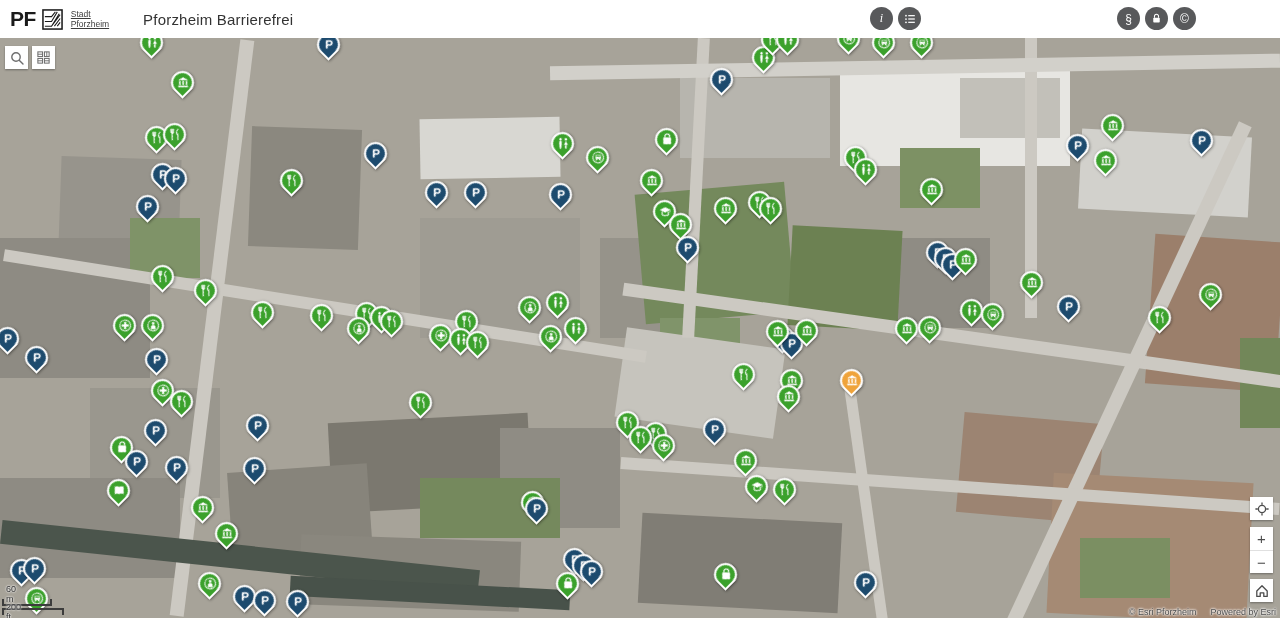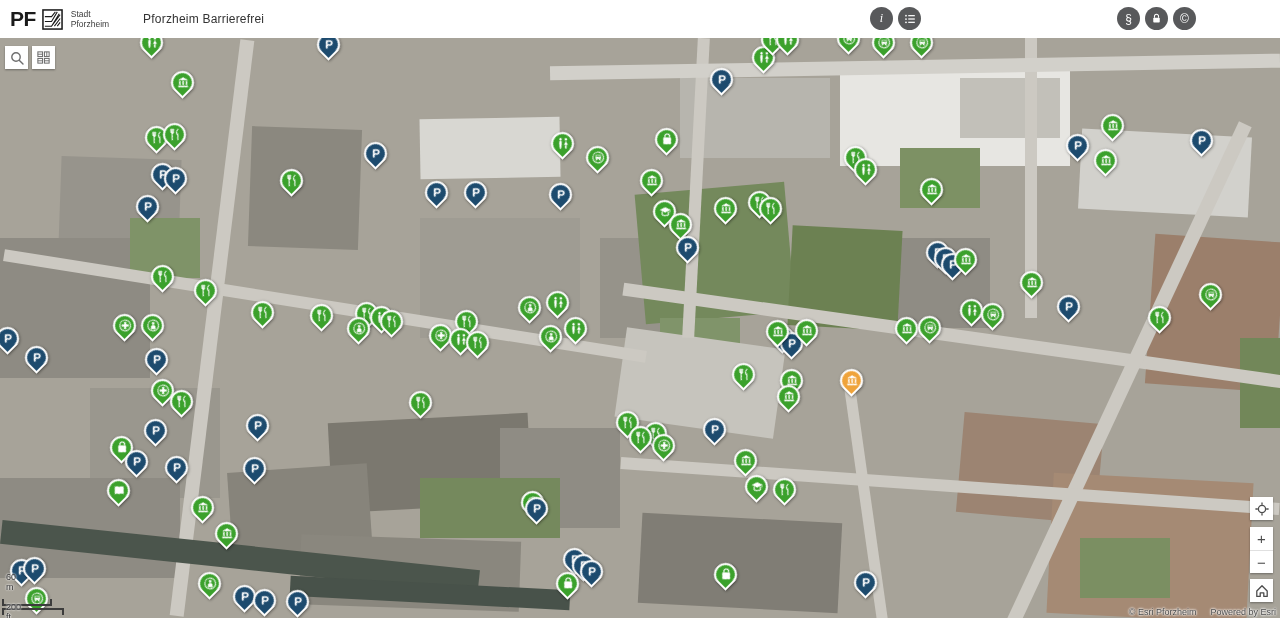--- a/index.html
+++ b/index.html
@@ -4,22 +4,22 @@
 <style>
   html,body{margin:0;padding:0;}
   body{width:1280px;height:618px;overflow:hidden;font-family:"Liberation Sans",sans-serif;background:#fff;}
   .app{position:relative;width:1280px;height:456px;}
 
   
   .hdr{position:absolute;left:0;top:0;width:1280px;height:38px;background:#fff;z-index:50;display:flex;align-items:center;}
   .logo{display:flex;align-items:center;gap:6px;margin-left:10px;}
   .logo-pf{font-size:21px;font-weight:bold;color:#1a1a1a;letter-spacing:-.5px;}
   .logo-mark{width:21px;height:21px;}
-  .logo-city{font-size:8.5px;line-height:10px;color:#3c3c3c;margin-left:2px;}
-  .app-title{font-size:12px;font-weight:400;color:#333;margin:0 0 0 34px;letter-spacing:.2px;}
+  .logo-city{font-size:8.5px;line-height:10px;color:#3c3c3c;margin-left:2px;text-decoration:underline;}
+  .app-title{font-size:15px;font-weight:400;color:#333;margin:0 0 0 34px;letter-spacing:.2px;}
   .hdr-group{position:absolute;top:7px;display:flex;gap:5px;}
   .hdr-group.mid{left:870px;}
   .hdr-group.right{left:1117px;}
   .cbtn{width:23px;height:23px;border-radius:50%;background:#58595b;color:#fff;display:flex;align-items:center;justify-content:center;
         font-size:12px;cursor:pointer;border:none;padding:0;}
   .cbtn svg{display:block;}
 
   
   .map{position:absolute;left:0;top:38px;width:1280px;height:580px;overflow:hidden;background:#a7a399;cursor:default;}
   .patch{position:absolute;}
@@ -29,21 +29,21 @@
          display:flex;align-items:center;justify-content:center;color:#6e6e6e;font-size:14px;cursor:pointer;border:none;padding:0;z-index:40;}
   .rc{left:1250px;}
   .zoombox{position:absolute;left:1250px;top:489px;width:23px;box-shadow:0 1px 2px rgba(0,0,0,.35);z-index:40;}
   .zbtn{width:23px;height:23px;background:#fff;border:none;color:#4c4c4c;font-size:15px;line-height:23px;text-align:center;cursor:pointer;padding:0;display:block;}
 
   
   .scalebar{position:absolute;left:2px;bottom:-2px;z-index:35;color:#323232;font-size:9px;
             text-shadow:0 0 2px #fff,0 0 2px #fff;}
   .sb-row{position:relative;height:13px;}
   .sb-bar{position:absolute;left:0;bottom:1px;border-bottom:2px solid #3c3c3c;border-left:2px solid #3c3c3c;border-right:2px solid #3c3c3c;height:5px;}
-  .sb-lab{position:absolute;left:4px;bottom:15px;}
+  .sb-lab{position:absolute;left:4px;bottom:3px;}
 
   
   .attrib{position:absolute;right:4px;bottom:1px;z-index:35;font-size:9px;color:#4c4c4c;
           text-shadow:0 0 2px #fff,0 0 2px #fff,0 0 3px #fff;display:flex;gap:14px;}
 
   
   .pin{position:absolute;width:23px;height:23px;border-radius:50% 50% 50% 0;transform:rotate(-45deg);
        border:2px solid #fff;box-sizing:border-box;cursor:pointer;
        filter:drop-shadow(0 1px 1.5px rgba(0,0,0,.45));z-index:20;}
   .pin--green{background:#3ba12c;--pin:#3ba12c;}

